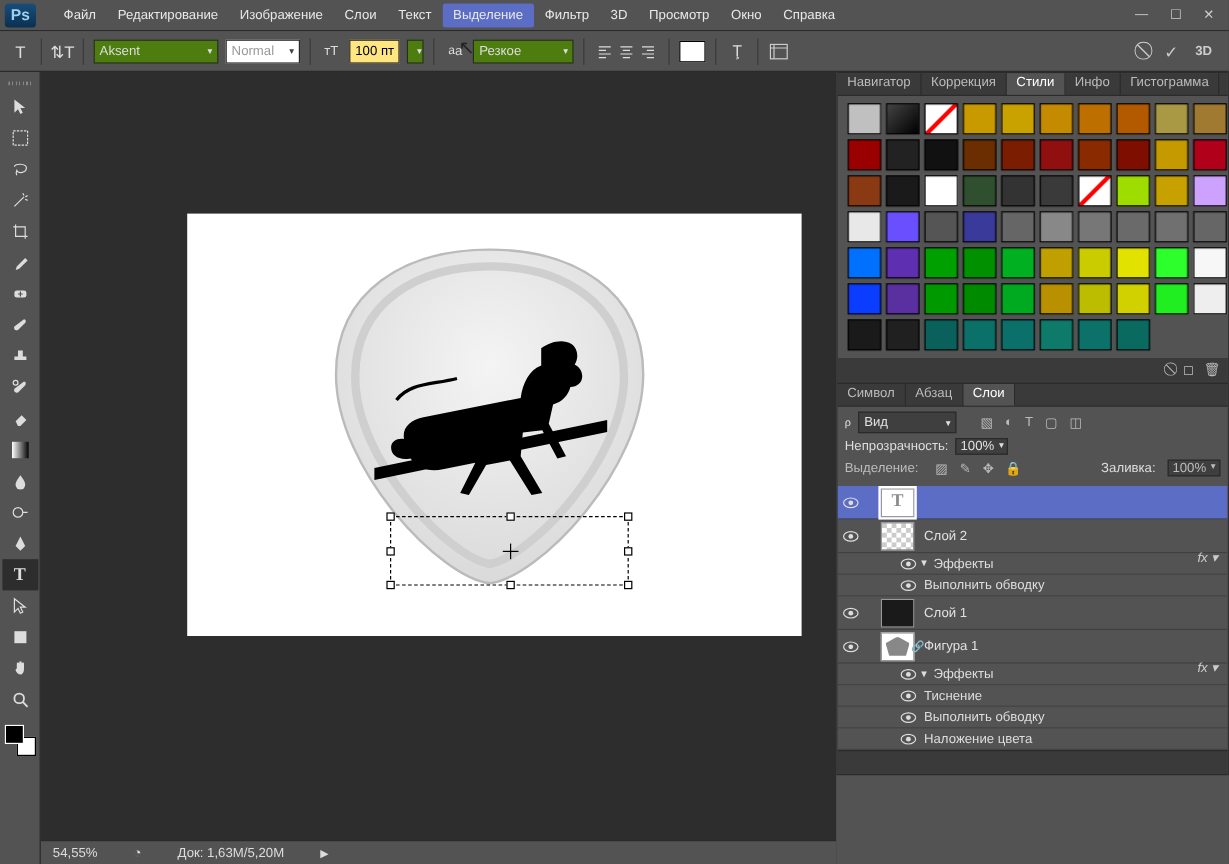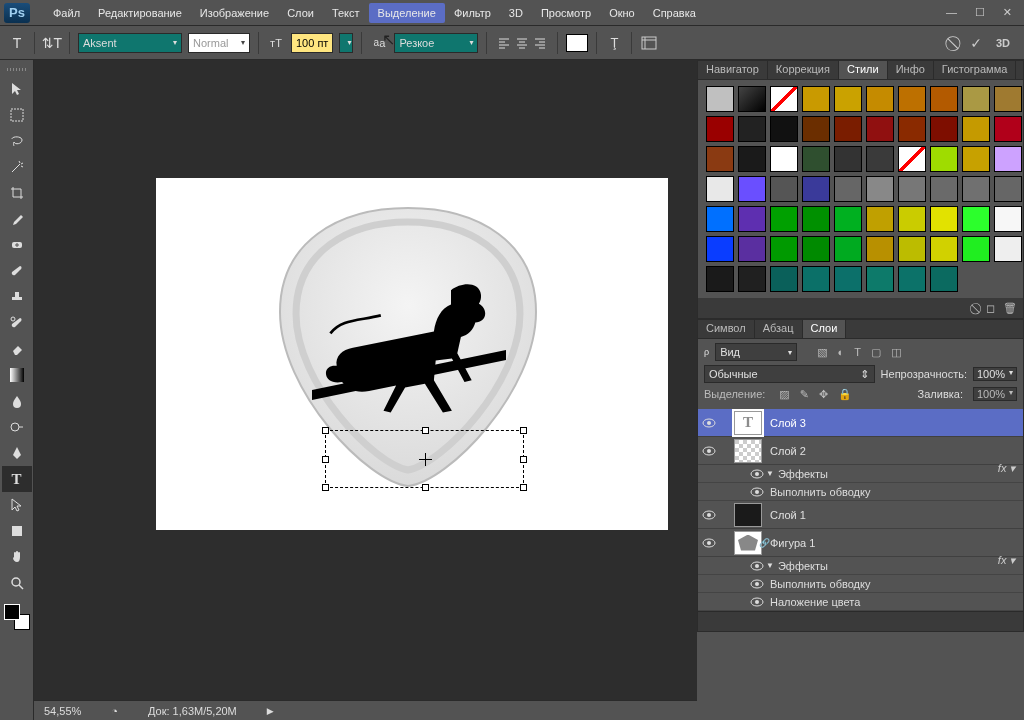--- a/index.html
+++ b/index.html
@@ -8,21 +8,21 @@
 .menubar { background: #535353; display: flex; align-items: center; height: 26px; padding: 0 4px; border-bottom: 1px solid #2a2a2a; }
 .ps-logo { width: 26px; height: 20px; background: linear-gradient(#1a4d7a,#0a3050); color: #a0d0f0; font-weight: bold; display: flex; align-items: center; justify-content: center; border-radius: 3px; font-size: 13px; margin-right: 14px; }
 .menu-item { padding: 4px 9px; color: #e8e8e8; cursor: pointer; }
 .menu-item.hl { background: #5b6dc5; border-radius: 2px; }
 .win-controls { margin-left: auto; display: flex; gap: 18px; padding-right: 8px; color: #ccc; }
 .win-controls span { cursor: pointer; }
 
 .optbar { background: #535353; display: flex; align-items: center; height: 34px; padding: 4px 8px; gap: 6px; border-bottom: 1px solid #2a2a2a; }
 .ob-tool { width: 18px; height: 18px; display: flex; align-items: center; justify-content: center; color: #ddd; font-size: 14px; }
 .ob-sep { width: 1px; height: 22px; background: #3a3a3a; margin: 0 2px; }
-.ob-combo { background: #0f766e; border: 1px solid #2a2a2a; height: 20px; display: flex; align-items: center; padding: 0 4px; color: #ddd; position: relative; }
+.ob-combo { background: #4d7c0f; border: 1px solid #2a2a2a; height: 20px; display: flex; align-items: center; padding: 0 4px; color: #ddd; position: relative; }
 .ob-combo.inp { background: #fff; color: #000; }
 .ob-combo .dd { margin-left: auto; font-size: 8px; padding-left: 6px; }
 .font-size-hl { background: #ffe680; color: #000; padding: 0 4px; height: 20px; display: flex; align-items: center; border: 1px solid #2a2a2a; }
 .cursor-ov { position: absolute; left: 382px; top: 30px; font-size: 16px; color: #222; pointer-events: none; z-index: 30; }
 .align-grp { display: flex; }
 .align-btn { width: 18px; height: 18px; display: flex; align-items: center; justify-content: center; border: 1px solid transparent; }
 .align-btn svg { width: 14px; height: 14px; }
 .color-swatch { width: 22px; height: 18px; background: #fff; border: 1px solid #000; }
 .ob-right { margin-left: auto; display: flex; gap: 14px; align-items: center; padding-right: 6px; color: #ccc; }
 
@@ -454,24 +454,20 @@
         </div>
         <div class="filter-icons">
           <span>▧</span>
           <span>◐</span>
           <span>T</span>
           <span>▢</span>
           <span>◫</span>
         </div>
       </div>
       <div class="row">
-        <div class="blend-combo" style="max-width:172px">
-          <span>Обычные</span>
-            <span class="dd">⇕</span>
-        </div>
         <span class="opc-label">Непрозрачность:</span>
         <div class="opc-val">
             <span>100%</span>
             <span style="margin-left:auto;font-size:8px">▾</span>
           </div>
       </div>
       <div class="row lock-row">
         <span>Выделение:</span>
         <div class="icons">
           <span>▨</span>
@@ -489,21 +485,20 @@
     <div class="layers" id="layers-list">
         <div class="layer sel">
           <div class="vis">
             <svg width="14" height="10">
               <ellipse cx="7" cy="5" rx="6" ry="4" fill="none" stroke="#ddd"></ellipse>
               <circle cx="7" cy="5" r="2" fill="#ddd"></circle>
             </svg>
           </div>
           <div class="indent"></div>
           <div class="thumb type">T</div>
-          <span class="lname">Слой 3</span>
         </div>
         <div class="layer">
           <div class="vis">
             <svg width="14" height="10">
               <ellipse cx="7" cy="5" rx="6" ry="4" fill="none" stroke="#ddd"></ellipse>
               <circle cx="7" cy="5" r="2" fill="#ddd"></circle>
             </svg>
           </div>
           <div class="indent"></div>
           <div class="thumb patt"></div>
@@ -566,29 +561,39 @@
           <span>Эффекты</span>
         </div>
         <div class="effect-row">
           <div class="vis2">
             <svg width="14" height="10">
               <ellipse cx="7" cy="5" rx="6" ry="4" fill="none" stroke="#ddd"></ellipse>
               <circle cx="7" cy="5" r="2" fill="#ddd"></circle>
             </svg>
           </div>
           <span class="eff-toggle"></span>
-          <span>Выполнить обводку</span>
+          <span>Тиснение</span>
         </div>
         <div class="effect-row">
           <div class="vis2">
             <svg width="14" height="10">
               <ellipse cx="7" cy="5" rx="6" ry="4" fill="none" stroke="#ddd"></ellipse>
               <circle cx="7" cy="5" r="2" fill="#ddd"></circle>
             </svg>
           </div>
           <span class="eff-toggle"></span>
+          <span>Выполнить обводку</span>
+        </div>
+        <div class="effect-row">
+          <div class="vis2">
+            <svg width="14" height="10">
+              <ellipse cx="7" cy="5" rx="6" ry="4" fill="none" stroke="#ddd"></ellipse>
+              <circle cx="7" cy="5" r="2" fill="#ddd"></circle>
+            </svg>
+          </div>
+          <span class="eff-toggle"></span>
           <span>Наложение цвета</span>
         </div>
       </div>
     <div class="panel-ftr"></div>
   </div>
 
 </div>
 
 </body></html>

